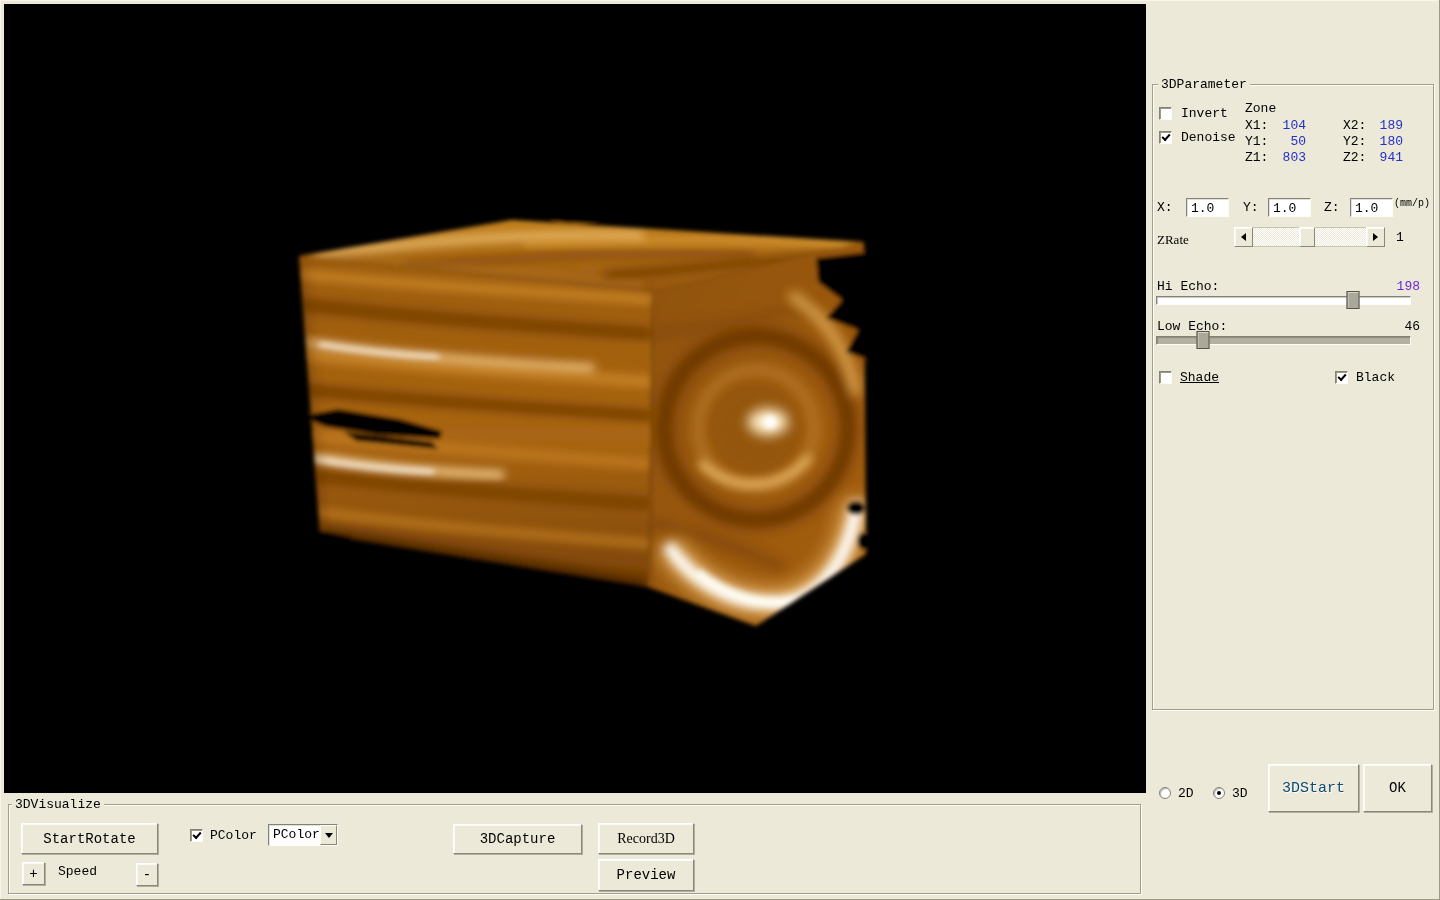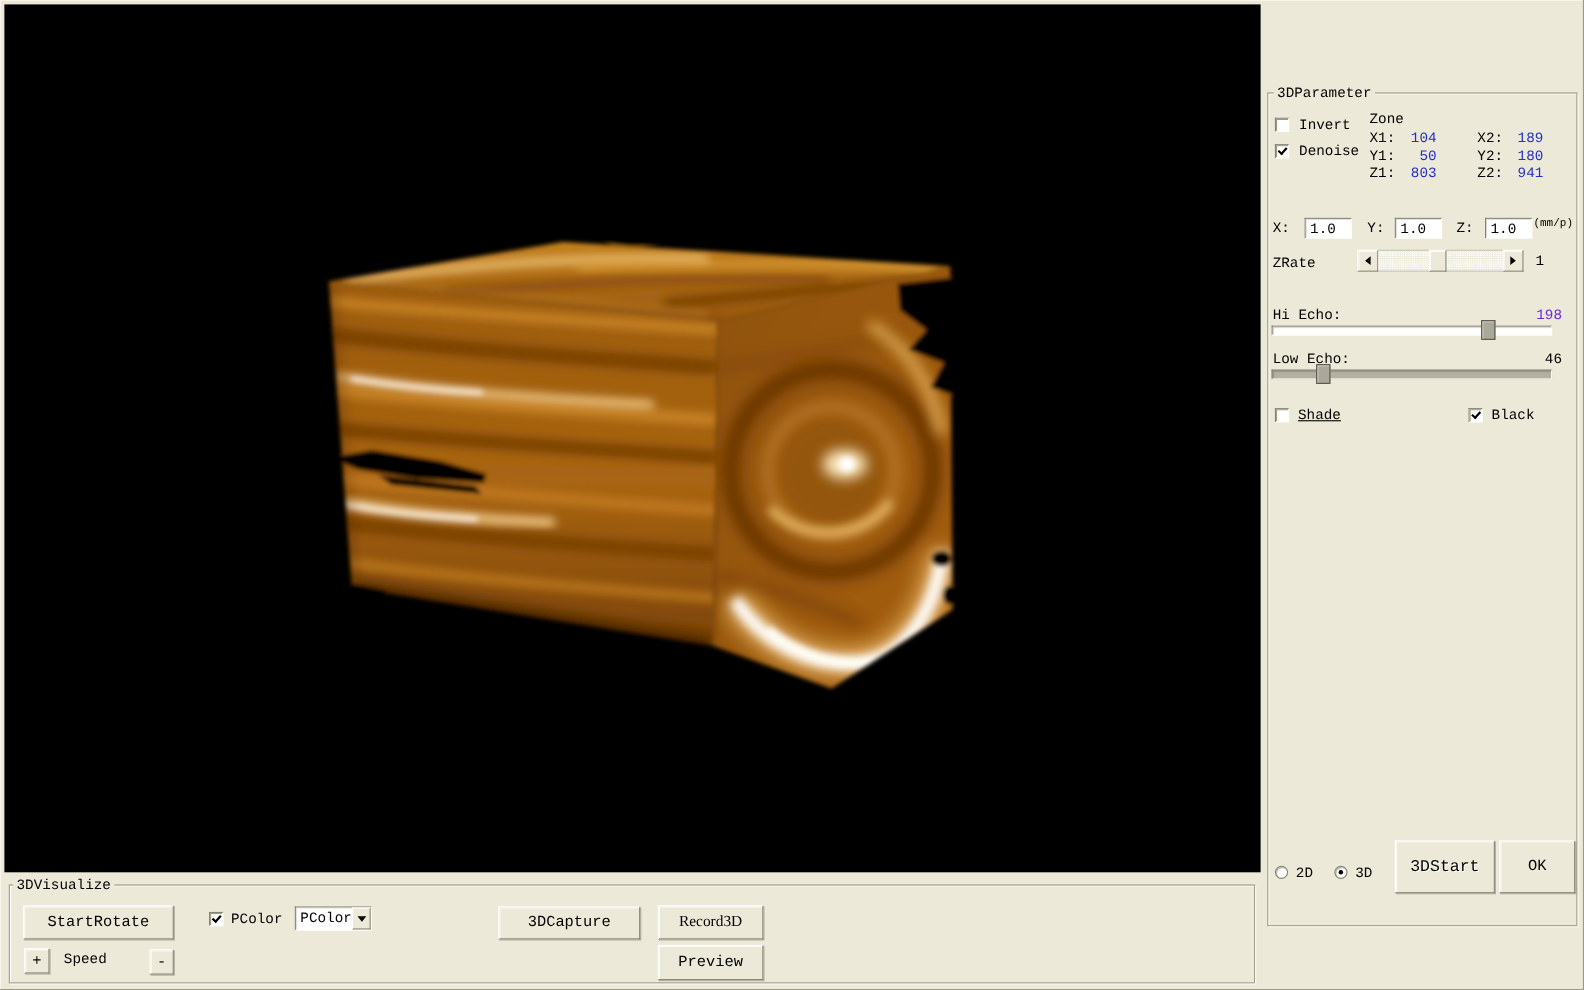--- a/index.html
+++ b/index.html
@@ -26,21 +26,21 @@
   .legend { position:absolute; top:-8px; background:#ece9d8; padding:0 3px; line-height:15px; white-space:nowrap; }
 
   
   .btn {
     position:absolute; background:#ece9d8;
     border:1px solid; border-color:#ffffff #8a8779 #8a8779 #ffffff;
     box-shadow: 1px 1px 0 rgba(90,88,78,.4), inset 1px 1px 0 rgba(255,255,255,.75);
     display:flex; align-items:center; justify-content:center;
     font-family:inherit; font-size:14px; cursor:default; white-space:nowrap;
   }
-  .btn.disabled { color:#000000; text-shadow:1px 1px 0 #ffffff; font-size:15px; }
+  .btn.disabled { color:#0c4a6e; text-shadow:1px 1px 0 #ffffff; font-size:15px; }
 
   
   .checkbox {
     position:absolute; width:13px; height:13px; background:#fff;
     border:1px solid; border-color:#848270 #fdfcf5 #fdfcf5 #848270;
     box-shadow: inset 1px 1px 0 #9d9a8a;
   }
   .checkbox.on::after {
     content:""; position:absolute; left:2px; top:2px;
     width:6px; height:3px;
@@ -210,21 +210,21 @@
         <ellipse cx="860" cy="537" rx="7" ry="9"></ellipse>
         <ellipse cx="571" cy="214" rx="24" ry="6"></ellipse>
         <path d="M296,412 L334,405 L396,415 L438,427 L436,435 L374,431 L322,423 Z"></path>
         <path d="M340,428 L428,438 L434,445 L352,437 Z"></path>
         <path d="M314,526 L348,533 L344,541 L316,533 Z"></path>
       </g>
     </g>
   </svg>
 </div>
 
-<div class="group" style="left:1152px; top:84px; width:282px; height:758px;">
+<div class="group" style="left:1152px; top:84px; width:282px; height:626px;">
   <span class="legend" style="left:5px;">3DParameter</span>
 
   <span class="checkbox" style="left:6px; top:22px;"></span>
   <span class="lbl" style="left:28px; top:21px;">Invert</span>
 
   <span class="checkbox on" style="left:6px; top:46px;"></span>
   <span class="lbl" style="left:28px; top:45px;">Denoise</span>
 
   <span class="lbl" style="left:92px; top:16px;">Zone</span>
 
@@ -244,21 +244,21 @@
   <span class="num" style="left:210px; top:65px; width:40px;text-align:right;">941</span>
 
   <span class="lbl" style="left:4px; top:115px;">X:</span>
   <input class="field" style="left: 33px; top: 113px; width: 43px; height: 19px;" value="1.0">
   <span class="lbl" style="left:90px; top:115px;">Y:</span>
   <input class="field" style="left: 115px; top: 113px; width: 43px; height: 19px;" value="1.0">
   <span class="lbl" style="left:171px; top:115px;">Z:</span>
   <input class="field" style="left: 197px; top: 113px; width: 43px; height: 19px;" value="1.0">
   <span class="lbl" style="left:241px; top:111px; font-size:10px;">(mm/p)</span>
 
-  <span class="lbl" style="left:4px; top:147px;">ZRate</span>
+  <span class="lbl" style="left:4px; top:147px;font-family:Liberation Serif, serif;">ZRate</span>
   <div class="scrollbar" style="left:81px; top:142px; width:151px; height:20px;">
     <div class="sb-btn">
         <span class="tri-left"></span>
       </div>
     <div class="sb-track">
       <div class="sb-thumb"></div>
     </div>
     <div class="sb-btn">
         <span class="tri-right"></span>
       </div>

